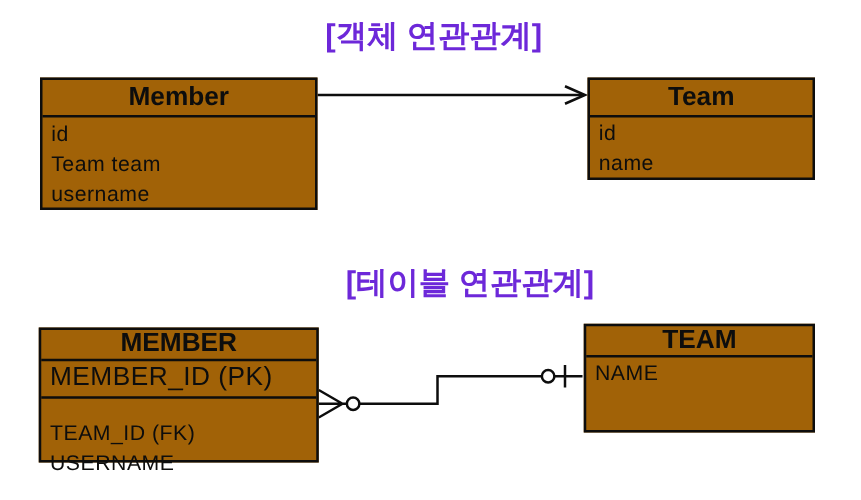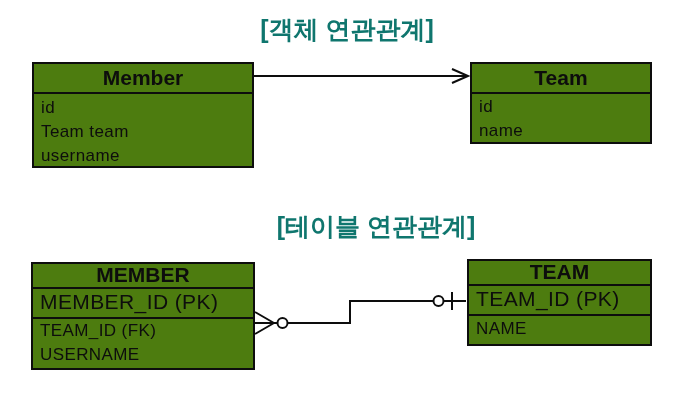--- a/index.html
+++ b/index.html
@@ -25,27 +25,27 @@
     pointer-events: none;
   }
   .diagram-title {
     position: absolute;
     transform: translateX(-50%);
     font-weight: bold;
     font-size: 25px;
     line-height: 28px;
     white-space: nowrap;
     letter-spacing: 0px;
-    color: #0f766e;
+    color: #6d28d9;
   }
   .entity {
     position: absolute;
     box-sizing: border-box;
     border: 2px solid #0d0d0d;
-    background: #4d7c0f;
+    background: #a16207;
   }
   .entity-header {
     box-sizing: border-box;
     border-bottom: 2px solid #0d0d0d;
     font-weight: bold;
     text-align: center;
     font-size: 21px;
     white-space: nowrap;
     overflow: hidden;
   }
@@ -73,21 +73,21 @@
   .member-class .entity-body { padding-top: 2px; }
   .team-class { left: 470px; top: 62px; width: 182px; height: 82px; }
   .team-class .entity-header { height: 30px; line-height: 27px; }
   .team-class .field-row { line-height: 24px; }
   .team-class .entity-body { padding-top: 1px; }
   
   .member-table { left: 31px; top: 262px; width: 224px; height: 108px; }
   .member-table .entity-header { height: 25px; line-height: 22px; }
   .member-table .key-row { height: 30px; line-height: 26px; }
   .member-table .field-row { line-height: 24px; }
-  .member-table .entity-body { padding-top: 0; }
+  .member-table .entity-body { padding-top: 16px; }
   .team-table { left: 467px; top: 259px; width: 185px; height: 87px; }
   .team-table .entity-header { height: 25px; line-height: 22px; }
   .team-table .key-row { height: 30px; line-height: 26px; }
   .team-table .field-row { line-height: 26px; }
   .title-object { left: 347px; top: 15px; }
   .title-table  { left: 376px; top: 212px; text-align: right; }
 </style>
 </head>
 <body>
 
@@ -135,19 +135,18 @@
     <div class="entity-header">MEMBER</div>
     <div class="key-row">MEMBER_ID (PK)</div>
     <div class="entity-body">
       <div class="field-row">TEAM_ID (FK)</div>
       <div class="field-row">USERNAME</div>
     </div>
   </div>
 
   <div class="entity team-table">
     <div class="entity-header">TEAM</div>
-    <div class="key-row">TEAM_ID (PK)</div>
     <div class="entity-body">
       <div class="field-row">NAME</div>
     </div>
   </div>
 
 </div>
 
 </body></html>

